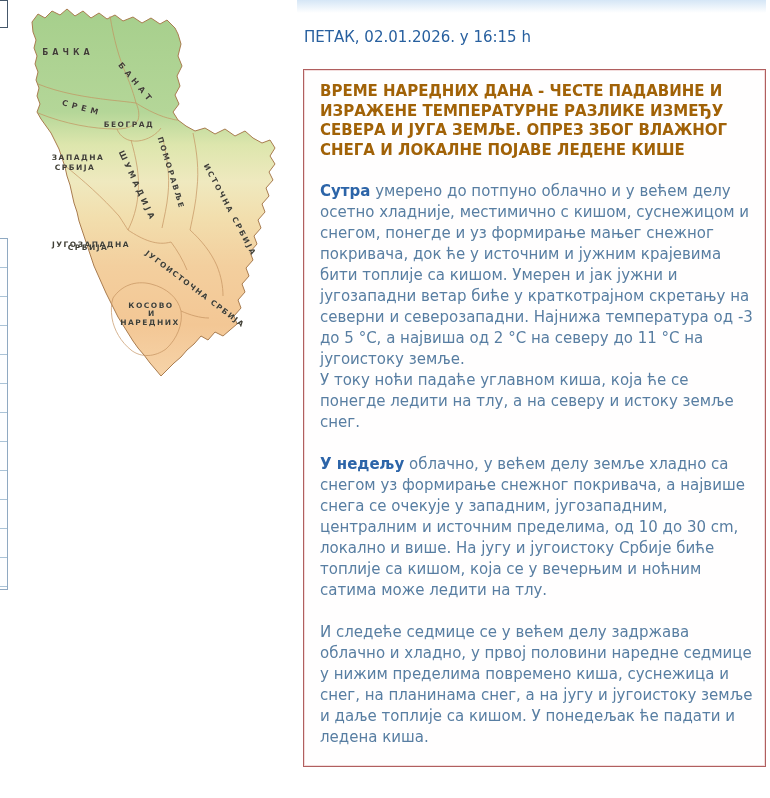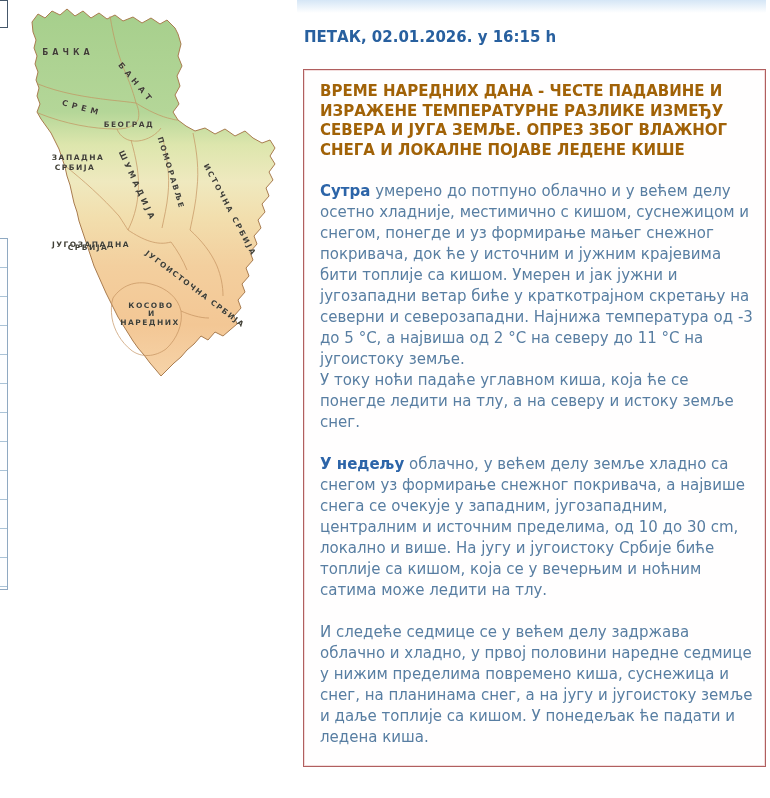--- a/index.html
+++ b/index.html
@@ -31,21 +31,21 @@
   .right-col{position:absolute;left:297px;top:0;width:469px;}
   .section-bar{
     margin-top:2px;height:16px;
     background:linear-gradient(#3079c2,#1f61a8);
     border:1px solid #1c4a7d;
     color:#eaf2fb;font-size:12.5px;font-weight:bold;
     padding:1px 0 1px 7px;line-height:16px;
   }
   .bar-fade{height:13px;background:linear-gradient(#d5e6f6,#ffffff);}
   .date-line{
-    margin:15px 0 0 7px;font-size:15px;font-weight:bold;color:#28609f;
+    margin:15px 0 0 7px;font-size:15px;font-weight:normal;color:#28609f;
   }
   .intro{
     margin:16px 0 0 7px;width:445px;
     font-size:15px;line-height:20px;color:#587ea2;
   }
   .lead{font-weight:bold;color:#2c64a8;}
   .alert-box{
     margin:23px 0 0 6px;
     border:1px solid #b05f5f;
     box-shadow:inset 0 0 0 1px #f3dcdc;

